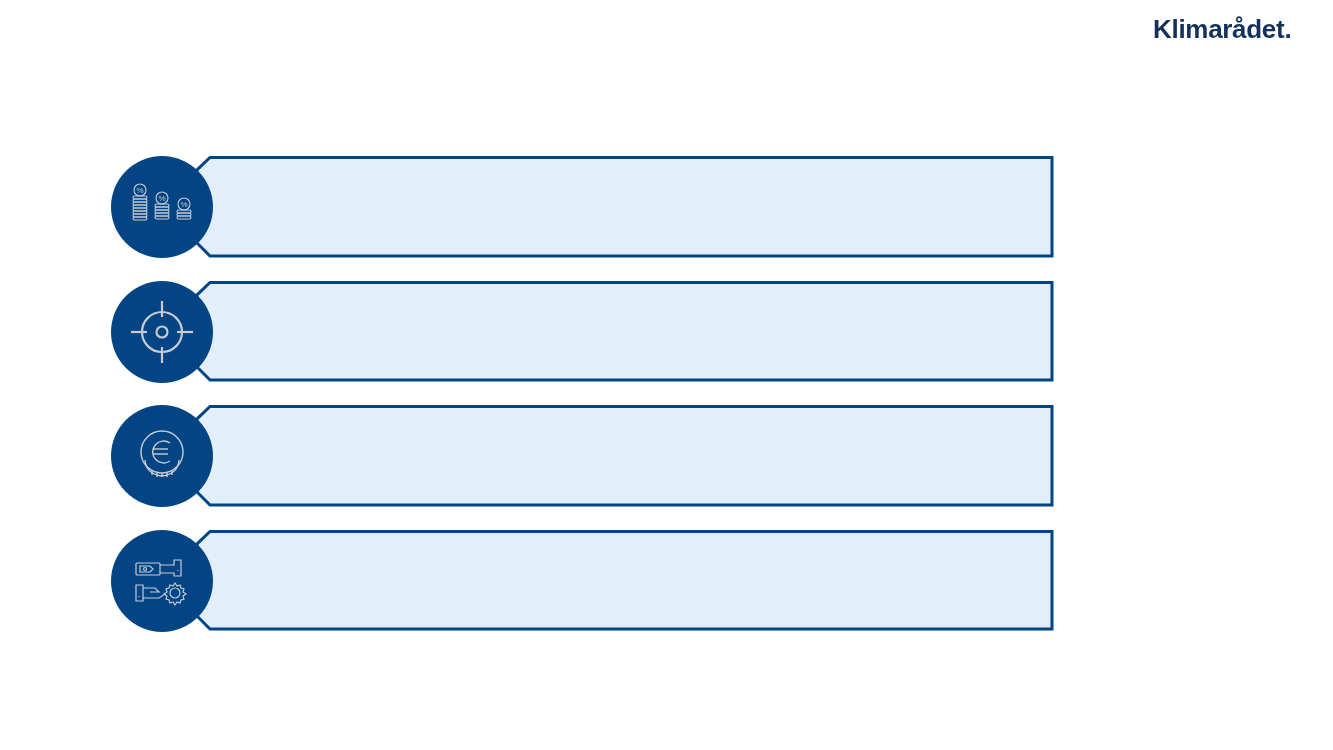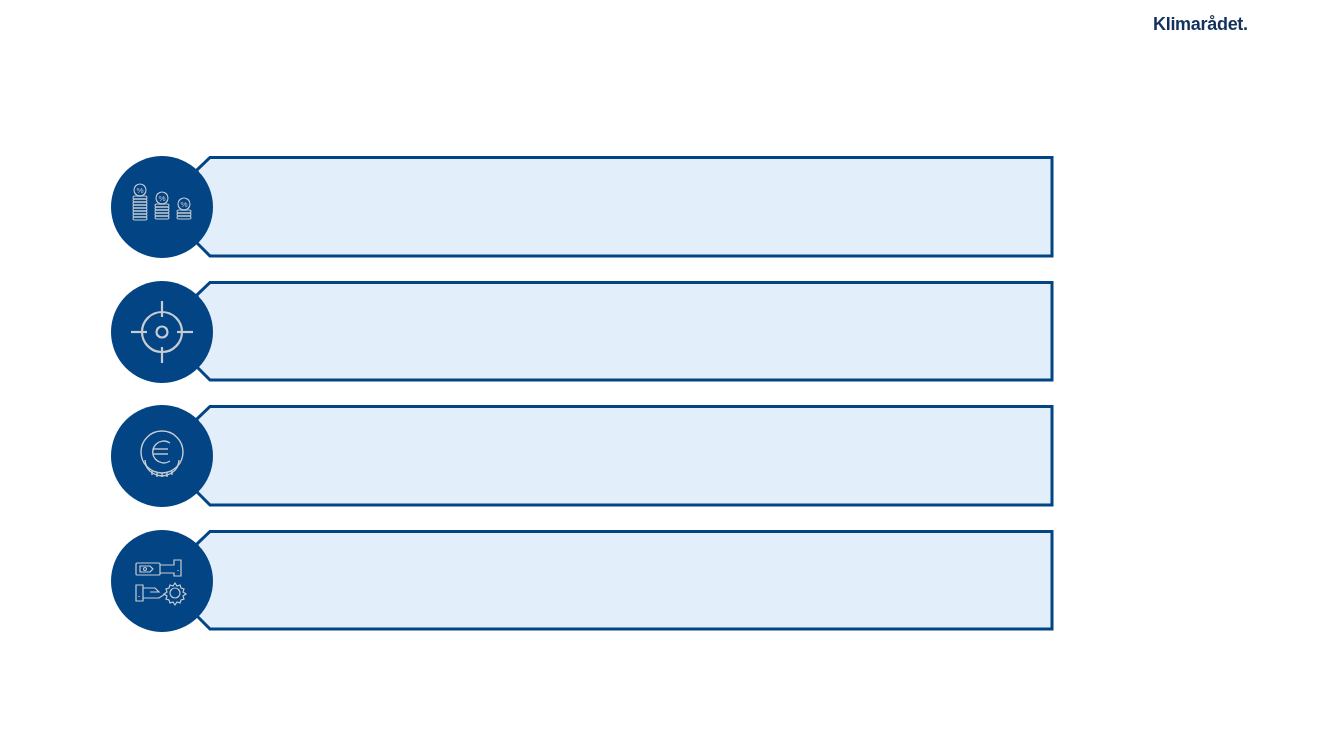--- a/index.html
+++ b/index.html
@@ -1,17 +1,17 @@
 <!DOCTYPE html>
 <html><head>
 <meta charset="utf-8">
 <style>
   html, body { margin:0; padding:0; }
   body { width:1333px; height:750px; background:#ffffff; position:relative; overflow:hidden; font-family:"Liberation Sans", sans-serif; }
-  .logo { position:absolute; left:1153px; top:14px; font-size:18px; font-weight:bold; color:#13315c; letter-spacing:-0.3px; font-family:"Liberation Sans", sans-serif; }
+  .logo { position:absolute; left:1153px; top:14px; font-size:26px; font-weight:bold; color:#13315c; letter-spacing:-0.3px; font-family:"Liberation Sans", sans-serif; }
   .row { position:absolute; left:0; width:1333px; height:102px; }
   .box { position:absolute; left:0; top:0; }
   .circle { position:absolute; left:111px; width:102px; height:102px; border-radius:50%; background:#034584; display:flex; align-items:center; justify-content:center; }
   .circle svg { display:block; }
   .box-text { position:absolute; left:230px; top:20px; width:800px; color:#13315c; font-size:16px; }
 </style>
 </head>
 <body>
 
 <div class="logo">Klimarådet.</div>

